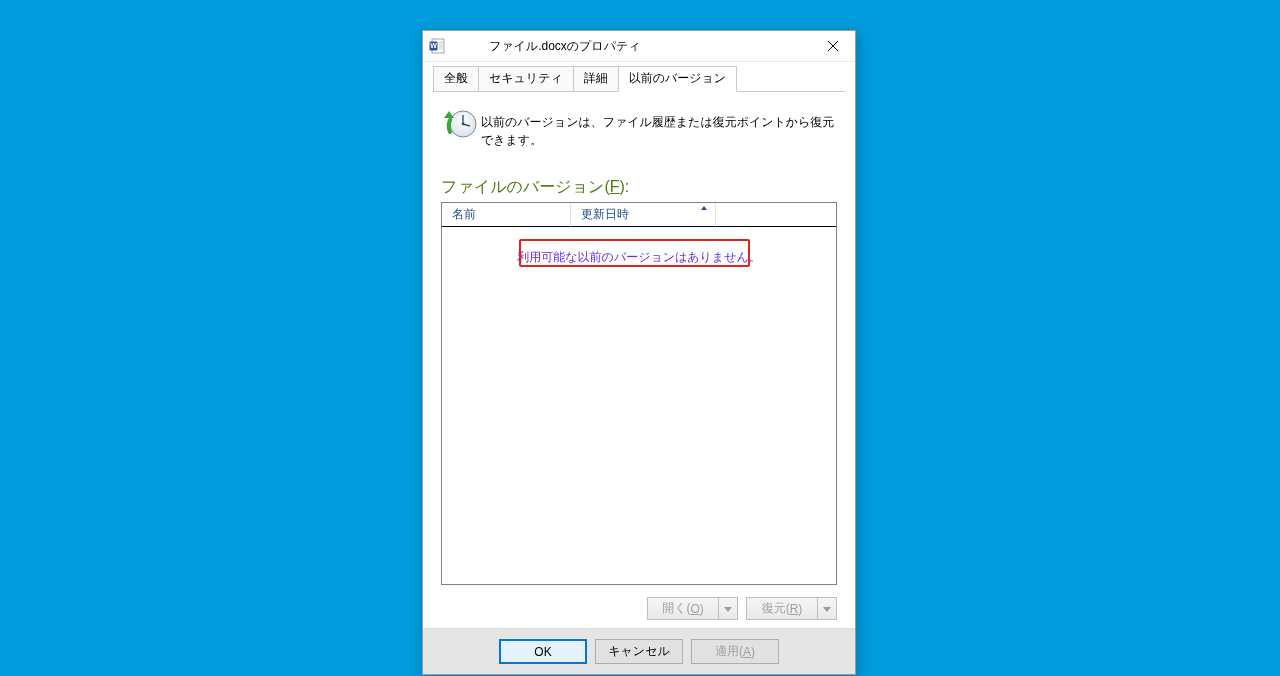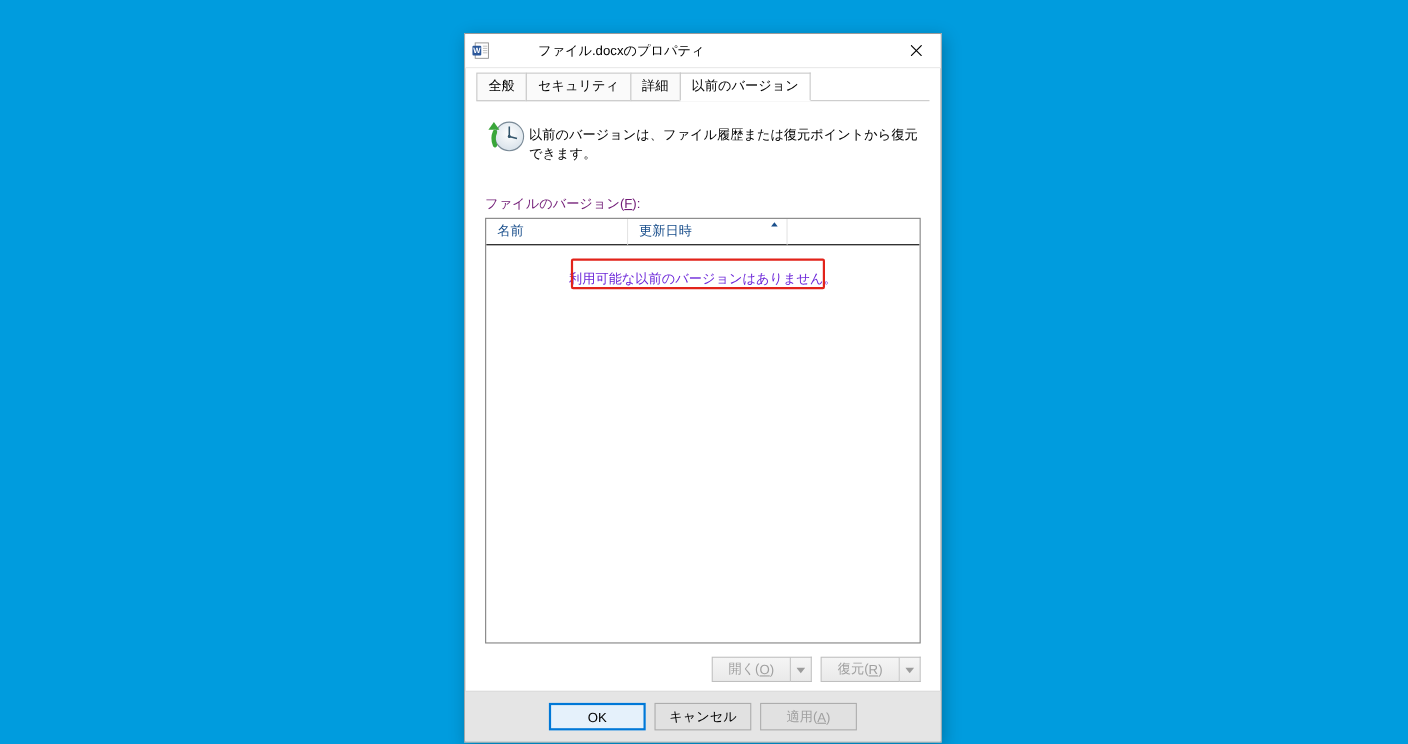--- a/index.html
+++ b/index.html
@@ -105,22 +105,22 @@
   }
   .desc-text {
     flex: 1;
     color: #000;
     font-size: 12px;
     line-height: 1.5;
     padding-top: 2px;
   }
 
   .section-label {
-    font-size: 12px;
-    color: #701a75;
+    font-size: 16px;
+    color: #4d7c0f;
     margin-bottom: 4px;
   }
 
   
   .version-list {
     flex: 1;
     border: 1px solid #828282;
     background: #fff;
     display: flex;
     flex-direction: column;

